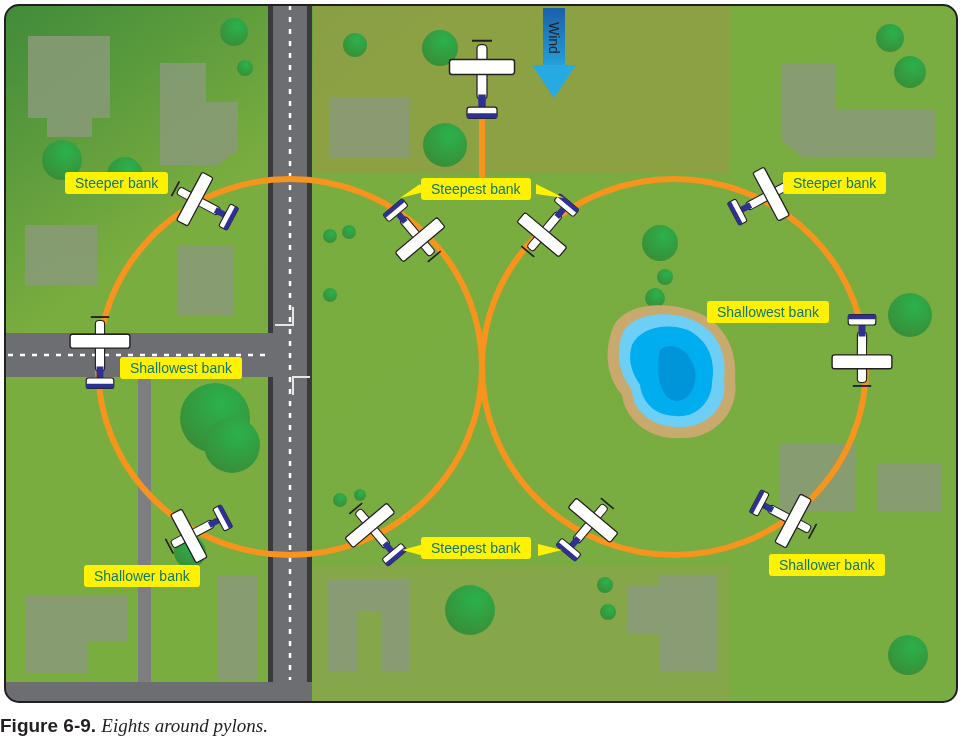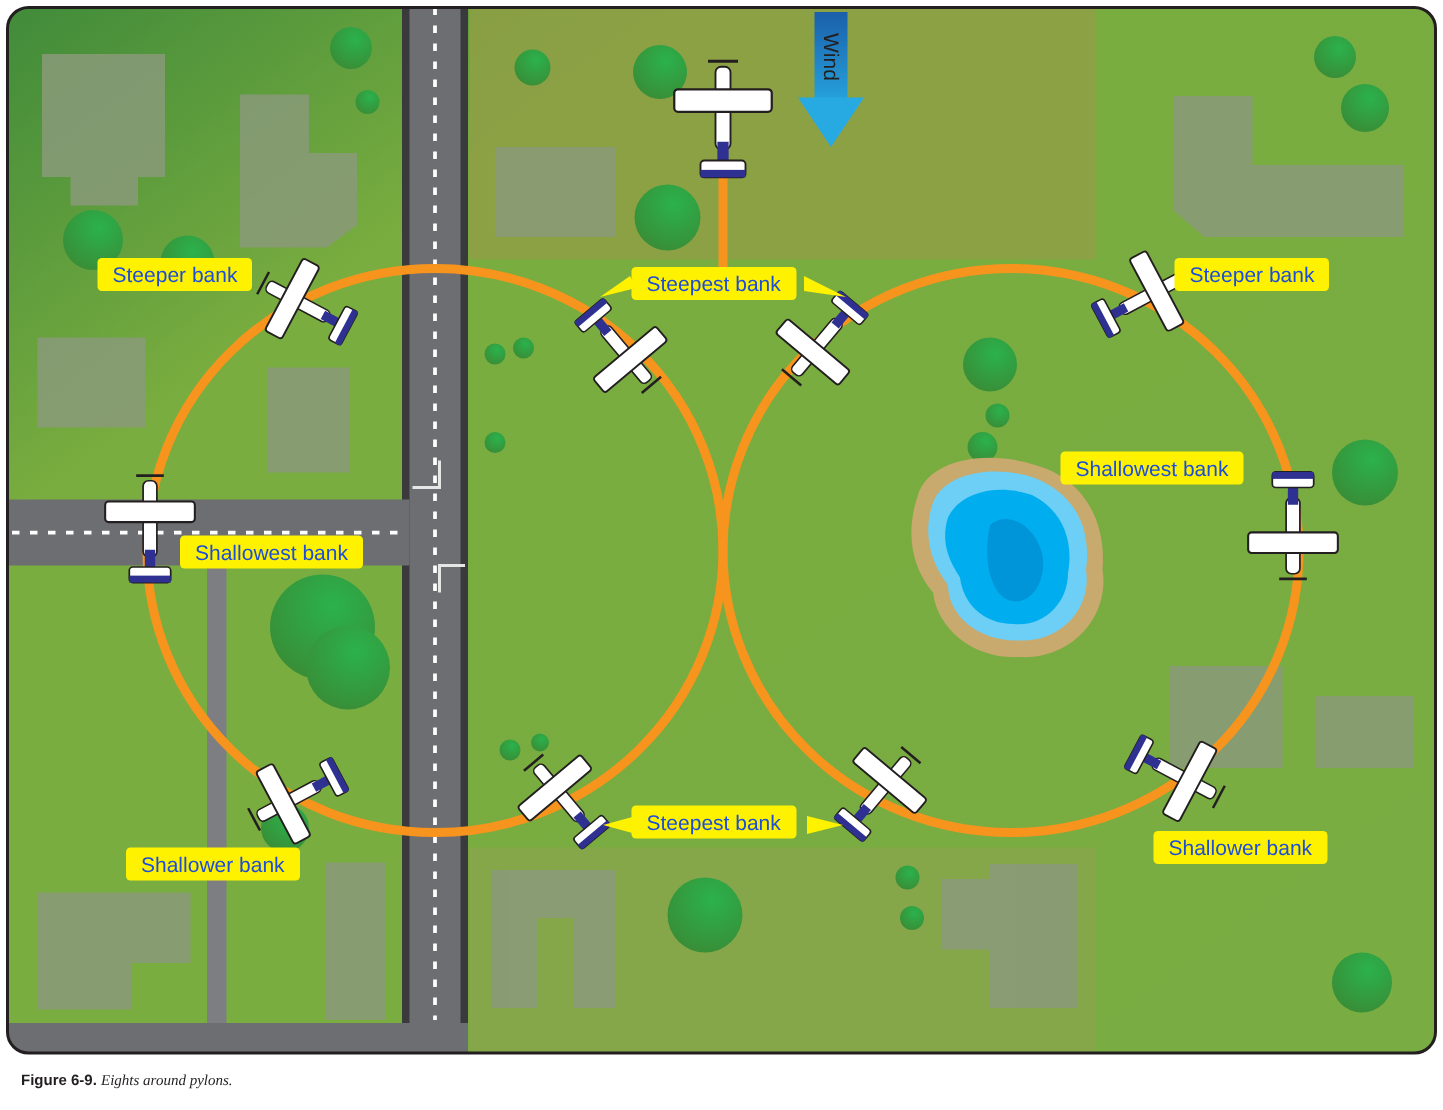--- a/index.html
+++ b/index.html
@@ -1,22 +1,22 @@
 <!DOCTYPE html>
 <html><head>
 <meta charset="utf-8">
 <style>
   html, body { margin:0; padding:0; background:#ffffff; }
   body { width:962px; height:740px; position:relative; overflow:hidden; font-family:"Liberation Sans", sans-serif; }
   #scene { position:absolute; left:0; top:0; width:962px; height:710px; }
   .label {
-    position:absolute; background:#fff200; color:#1d4ed8; font-family:"Liberation Sans", sans-serif;
+    position:absolute; background:#fff200; color:#0f766e; font-family:"Liberation Sans", sans-serif;
     font-size:14px; line-height:22px; height:22px; padding:0 10px; border-radius:3px; white-space:nowrap;text-align:right;
   }
-  #caption { position:absolute; left:14px; top:715px; font-size:10px; color:#231f20;text-align:center; }
+  #caption { position:absolute; left:0; top:715px; font-size:19px; color:#231f20;text-align:center; }
   #caption .fig { font-family:"Liberation Sans", sans-serif; font-weight:bold; }
   #caption .desc { font-family:"Liberation Serif", serif; font-style:italic; }
 </style>
 </head>
 <body>
 
 <svg id="scene" viewBox="0 0 962 710" xmlns="http://www.w3.org/2000/svg">
   <defs>
     <clipPath id="frame-clip">
         <rect x="5" y="5" width="952" height="697" rx="14"></rect>

